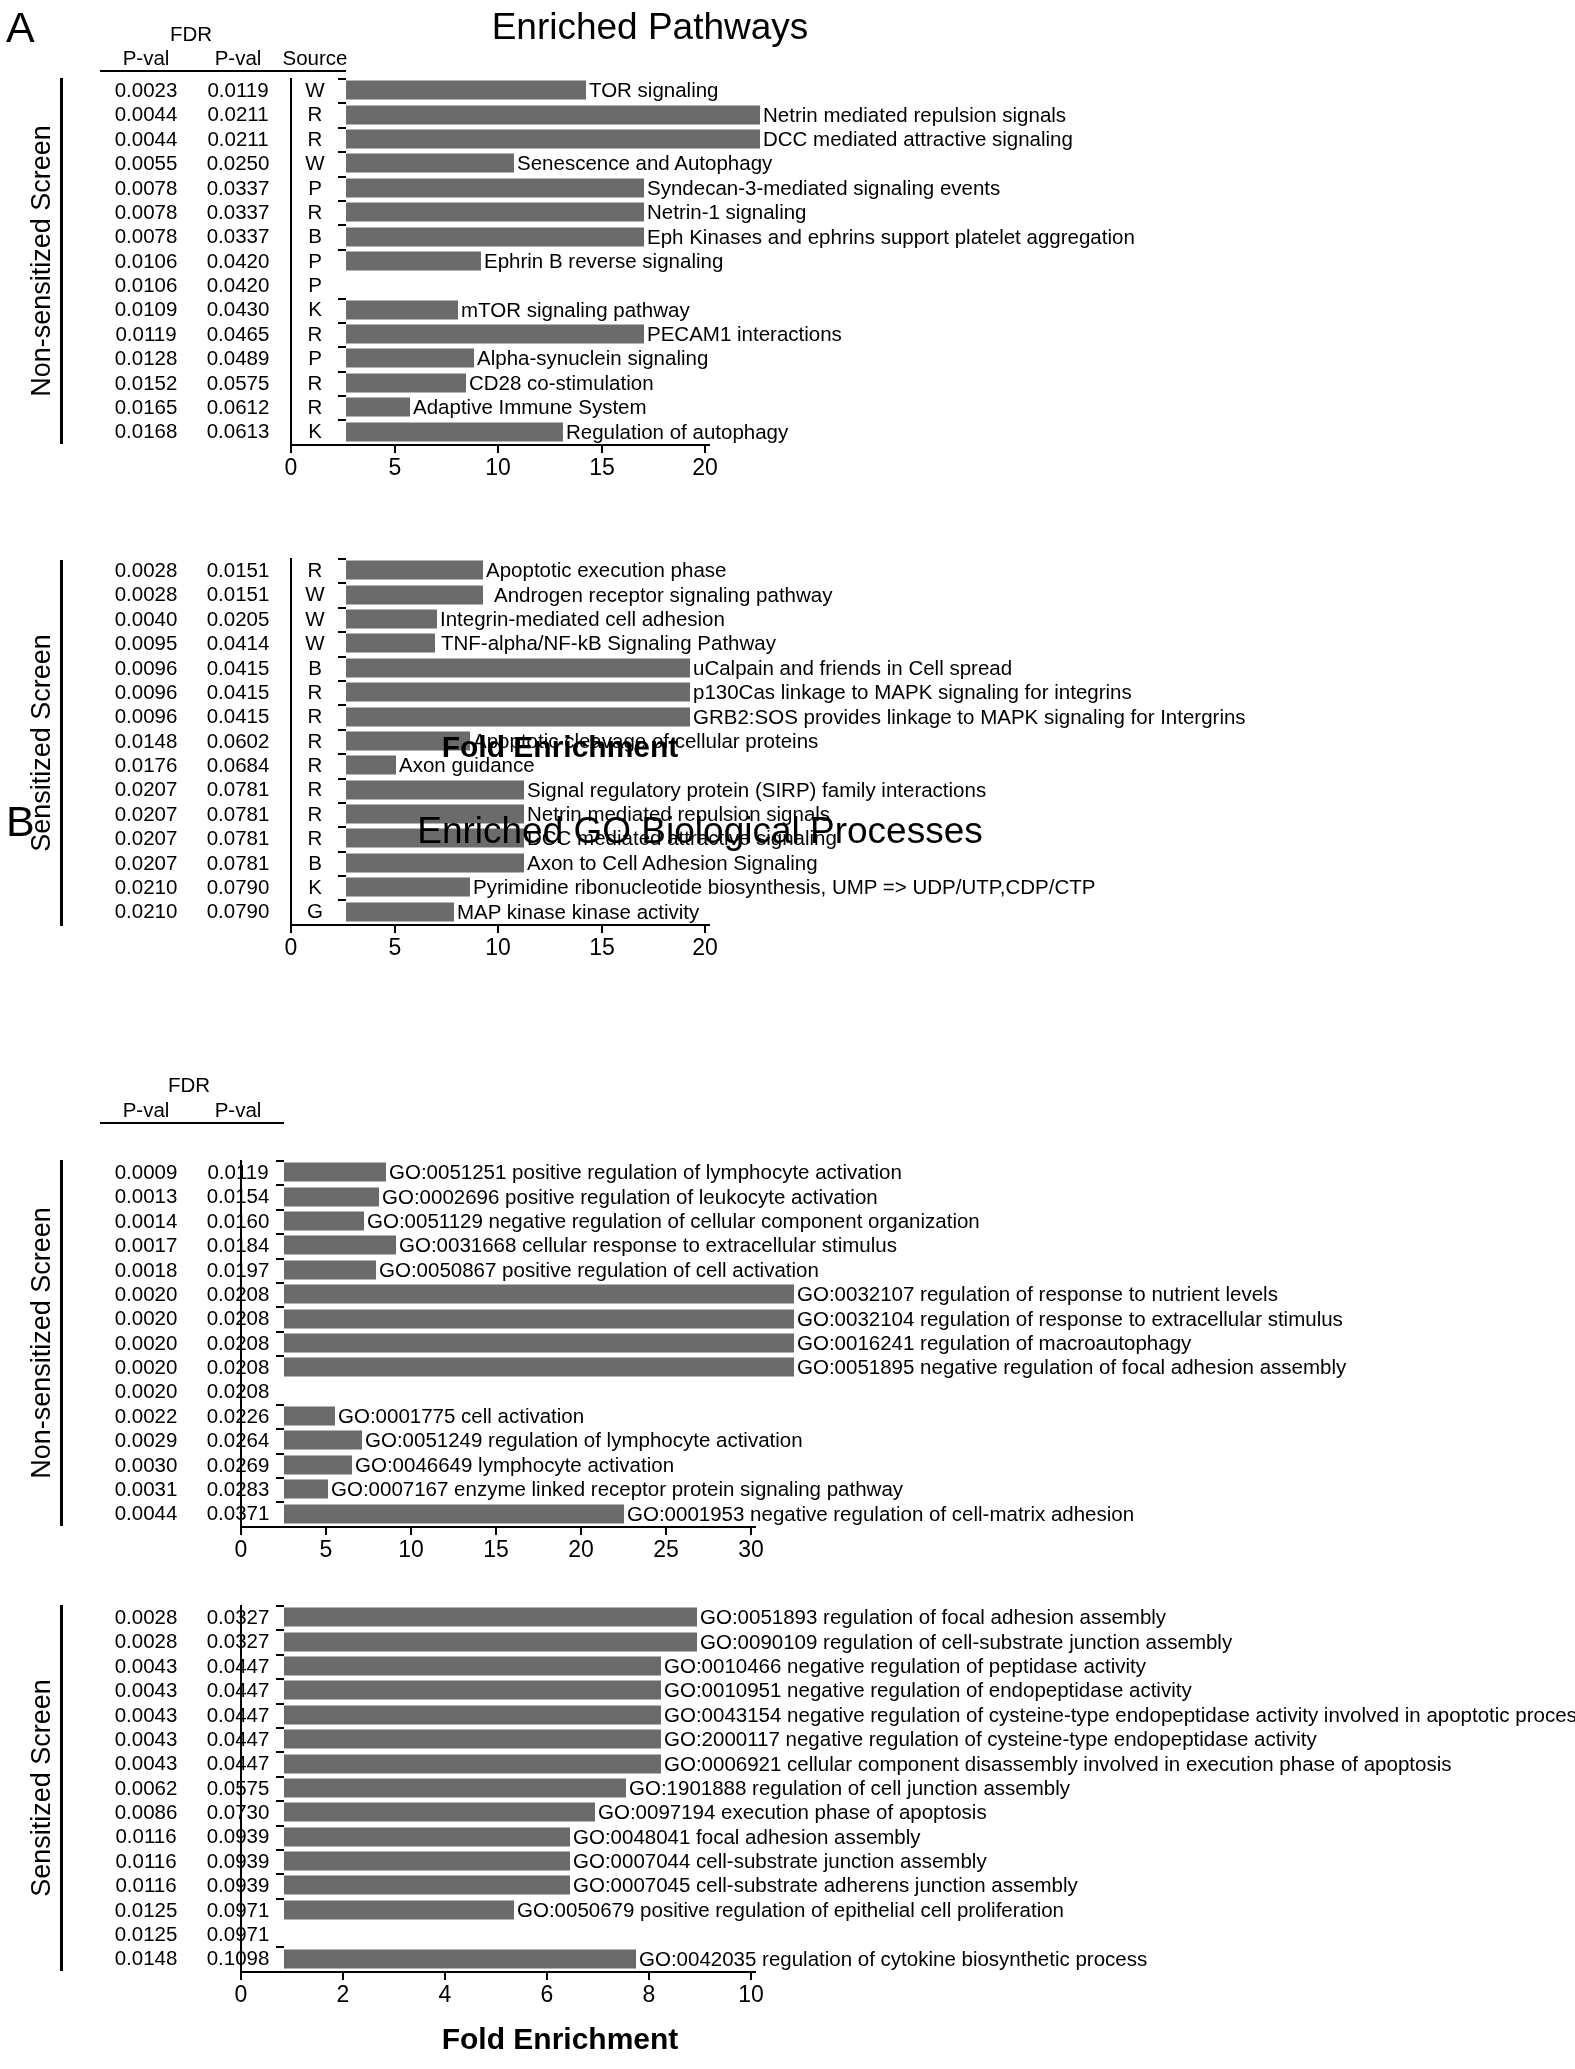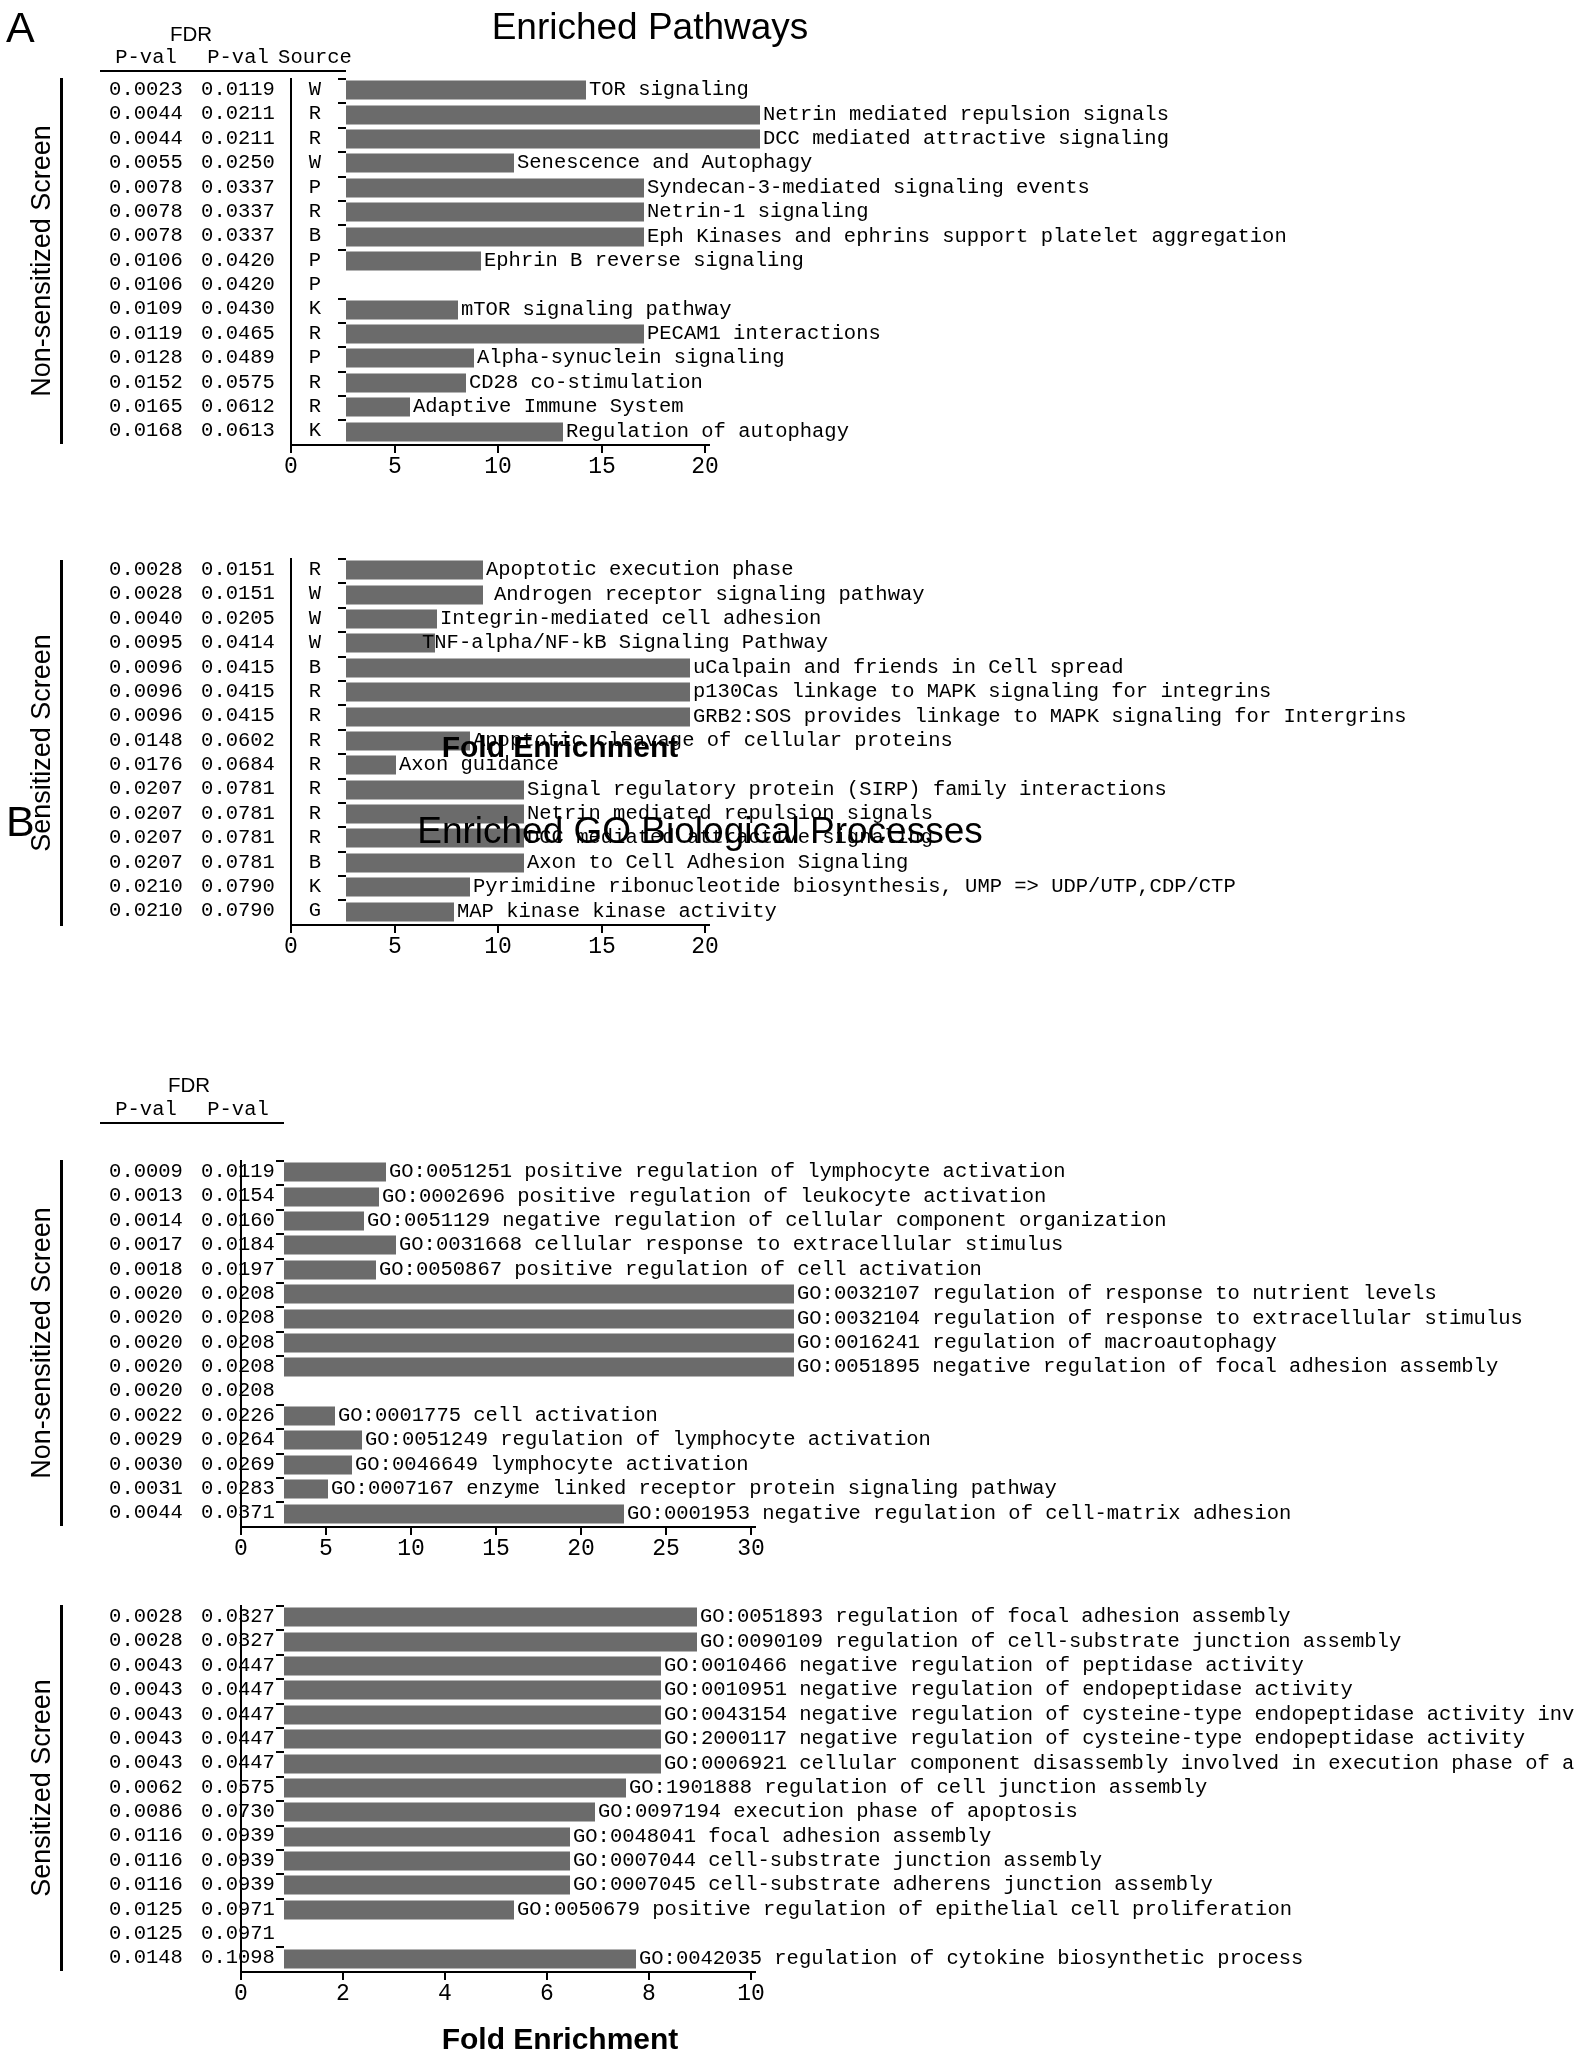--- a/index.html
+++ b/index.html
@@ -10,21 +10,21 @@
     -webkit-font-smoothing:antialiased;
   }
   .panel-letter{
     position:absolute;font-size:43px;font-weight:400;line-height:1;
   }
   .fig-title{
     position:absolute;font-size:37px;font-weight:400;text-align:center;
     white-space:nowrap;
   }
   
-  .block{position:absolute;font-family:Liberation Mono, monospace;}
+  .block{position:absolute;}
   .rowlist{position:relative;}
   .row{
     display:flex;align-items:stretch;position:relative;
   }
   .cell{
     font-size:20.5px;line-height:1;display:flex;align-items:center;
     justify-content:center;white-space:nowrap;
   }
   .c-p{width:92px;}
   .c-f{width:92px;}
@@ -266,21 +266,21 @@
           <div class="blabel" style="left: 91px;">Integrin-mediated cell adhesion</div>
           <div class="ytick" style="top: 0px;"></div>
         </div>
       </div>
       <div class="row" style="height: 24.4px;">
         <div class="cell c-p">0.0095</div>
         <div class="cell c-f">0.0414</div>
         <div class="cell c-s">W</div>
         <div class="bararea">
           <div class="bar" style="width: 89px; background: rgb(107, 107, 107);"></div>
-          <div class="blabel" style="left: 73px; text-align: center;">TNF-alpha/NF-kB Signaling Pathway</div>
+          <div class="blabel" style="left: 92px; text-align: center;">TNF-alpha/NF-kB Signaling Pathway</div>
           <div class="ytick" style="top: 0px;"></div>
         </div>
       </div>
       <div class="row" style="height: 24.4px;">
         <div class="cell c-p">0.0096</div>
         <div class="cell c-f">0.0415</div>
         <div class="cell c-s">B</div>
         <div class="bararea">
           <div class="bar" style="width: 344px; background: rgb(107, 107, 107);"></div>
           <div class="blabel" style="left: 344px;">uCalpain and friends in Cell spread</div>

